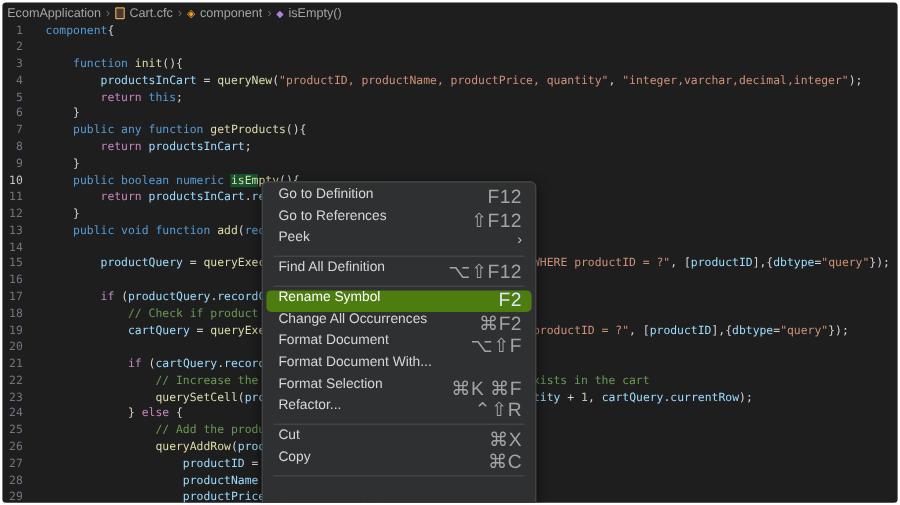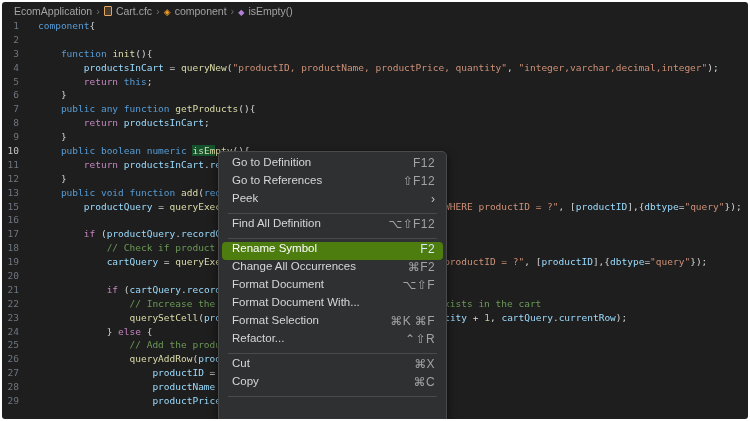--- a/index.html
+++ b/index.html
@@ -1,21 +1,21 @@
 <!DOCTYPE html>
 <html><head>
 <meta charset="utf-8">
 <style>
   *{margin:0;padding:0;box-sizing:border-box}
   html,body{width:750px;height:421px}
   body{background:#ffffff;position:relative;overflow:hidden;font-family:"Liberation Sans",sans-serif}
   .frame{position:absolute;left:2px;top:2px;right:2px;bottom:2px;background:#1e1e1e;overflow:hidden;border-radius:3px}
 
   
-  .breadcrumb{height:17px;display:flex;align-items:center;padding-left:12px;font-size:10.5px;color:#a3a3a3;white-space:nowrap}
+  .breadcrumb{height:17px;display:flex;align-items:center;padding-left:4px;font-size:10.5px;color:#a3a3a3;white-space:nowrap}
   .bc-sep{color:#6b6b6b;margin:0 4px;font-size:11px}
   .bc-item{display:inline-flex;align-items:center;cursor:pointer}
   .bc-icon{display:inline-block;margin-right:4px}
   .cfc-file-icon{width:8px;height:10px;border:1px solid #e2a65e;border-radius:1px;background:rgba(226,166,94,.22)}
   .class-icon::before{content:"◈";color:#ee9d28;font-size:9px;line-height:9px}
   .method-icon::before{content:"◆";color:#b180d7;font-size:8px;line-height:8px}
 
   
   .code{position:absolute;top:17px;left:0;right:0;bottom:0;font-family:"DejaVu Sans Mono","Liberation Mono",monospace;font-size:9.5px;line-height:13.9px;color:#d4d4d4}
   .code-line{display:flex;height:13.9px;white-space:pre}
@@ -29,21 +29,21 @@
   .tk-str{color:#ce9178}
   .tk-pun{color:#d4d4d4}
   .tk-cmt{color:#6a9955}
   .tk-num{color:#b5cea8}
   .tk-sel{background:#14532d}
 
   
   .menu{position:absolute;left:216px;top:149px;width:229px;background:#2f3031;border:1px solid #4a4a4a;border-radius:5px;box-shadow:0 3px 10px rgba(0,0,0,.55);padding:4px 0;font-size:11.5px;color:#d6d6d6;z-index:10}
   .menu-item{height:18px;display:flex;align-items:flex-start;padding:0 8px 0 10px;margin:0 3px;border-radius:4px;cursor:pointer}
   .menu-item .label{flex:1;white-space:nowrap}
-  .menu-item .shortcut{color:#a3a3a3;font-size:12px;letter-spacing:.4px;white-space:nowrap}
+  .menu-item .shortcut{color:#a3a3a3;font-size:16px;letter-spacing:.4px;white-space:nowrap}
   .menu-item .chevron{color:#c0c0c0;font-size:12px}
   .menu-item.hl{background:#0961c9;color:#ffffff}
   .menu-item.hl .shortcut{color:#dbe8fa}
   .menu-sep{height:1px;background:#4a4a4a;margin:3px 9px}
 </style>
 </head>
 <body>
 
 <div class="frame">
   <div class="breadcrumb" id="breadcrumb">
@@ -73,20 +73,21 @@
       <div class="code-line"><span class="ln">4</span><span class="lc"><span class="tk-pun">        </span><span class="tk-var">productsInCart</span><span class="tk-pun"> = </span><span class="tk-fn">queryNew</span><span class="tk-pun">(</span><span class="tk-str">"productID, productName, productPrice, quantity"</span><span class="tk-pun">, </span><span class="tk-str">"integer,varchar,decimal,integer"</span><span class="tk-pun">);</span></span></div>
       <div class="code-line"><span class="ln">5</span><span class="lc"><span class="tk-pun">        </span><span class="tk-ctl">return</span><span class="tk-pun"> </span><span class="tk-kw">this</span><span class="tk-pun">;</span></span></div>
       <div class="code-line"><span class="ln">6</span><span class="lc"><span class="tk-pun">    }</span></span></div>
       <div class="code-line"><span class="ln">7</span><span class="lc"><span class="tk-pun">    </span><span class="tk-kw">public any function</span><span class="tk-pun"> </span><span class="tk-fn">getProducts</span><span class="tk-pun">(){</span></span></div>
       <div class="code-line"><span class="ln">8</span><span class="lc"><span class="tk-pun">        </span><span class="tk-ctl">return</span><span class="tk-pun"> </span><span class="tk-var">productsInCart</span><span class="tk-pun">;</span></span></div>
       <div class="code-line"><span class="ln">9</span><span class="lc"><span class="tk-pun">    }</span></span></div>
       <div class="code-line"><span class="ln active">10</span><span class="lc"><span class="tk-pun">    </span><span class="tk-kw">public boolean numeric</span><span class="tk-pun"> </span><span class="tk-fn tk-sel">isEm</span><span class="tk-fn">pty</span><span class="tk-pun">(){</span></span></div>
       <div class="code-line"><span class="ln">11</span><span class="lc"><span class="tk-pun">        </span><span class="tk-ctl">return</span><span class="tk-pun"> </span><span class="tk-var">productsInCart</span><span class="tk-pun">.</span><span class="tk-var">recordCount</span><span class="tk-pun"> == </span><span class="tk-num">0</span><span class="tk-pun">;</span></span></div>
       <div class="code-line"><span class="ln">12</span><span class="lc"><span class="tk-pun">    }</span></span></div>
       <div class="code-line"><span class="ln">13</span><span class="lc"><span class="tk-pun">    </span><span class="tk-kw">public void function</span><span class="tk-pun"> </span><span class="tk-fn">add</span><span class="tk-pun">(</span><span class="tk-kw">required numeric</span><span class="tk-pun"> </span><span class="tk-var">productID</span><span class="tk-pun">){</span></span></div>
+      <div class="code-line"><span class="ln">14</span><span class="lc"></span></div>
       <div class="code-line"><span class="ln">15</span><span class="lc"><span class="tk-pun">        </span><span class="tk-var">productQuery</span><span class="tk-pun"> = </span><span class="tk-fn">queryExecute</span><span class="tk-pun">(</span><span class="tk-str">"SELECT * FROM shopping_cart_items WHERE productID = ?"</span><span class="tk-pun">, [</span><span class="tk-var">productID</span><span class="tk-pun">],{</span><span class="tk-var">dbtype</span><span class="tk-pun">=</span><span class="tk-str">"query"</span><span class="tk-pun">});</span></span></div>
       <div class="code-line"><span class="ln">16</span><span class="lc"></span></div>
       <div class="code-line"><span class="ln">17</span><span class="lc"><span class="tk-pun">        </span><span class="tk-ctl">if</span><span class="tk-pun"> (</span><span class="tk-var">productQuery</span><span class="tk-pun">.</span><span class="tk-var">recordCount</span><span class="tk-pun"> &gt; </span><span class="tk-num">0</span><span class="tk-pun">){</span></span></div>
       <div class="code-line"><span class="ln">18</span><span class="lc"><span class="tk-pun">            </span><span class="tk-cmt">// Check if product is already in the cart</span></span></div>
       <div class="code-line"><span class="ln">19</span><span class="lc"><span class="tk-pun">            </span><span class="tk-var">cartQuery</span><span class="tk-pun"> = </span><span class="tk-fn">queryExecute</span><span class="tk-pun">(</span><span class="tk-str">"SELECT * FROM shoppingCart WHERE productID = ?"</span><span class="tk-pun">, [</span><span class="tk-var">productID</span><span class="tk-pun">],{</span><span class="tk-var">dbtype</span><span class="tk-pun">=</span><span class="tk-str">"query"</span><span class="tk-pun">});</span></span></div>
       <div class="code-line"><span class="ln">20</span><span class="lc"></span></div>
       <div class="code-line"><span class="ln">21</span><span class="lc"><span class="tk-pun">            </span><span class="tk-ctl">if</span><span class="tk-pun"> (</span><span class="tk-var">cartQuery</span><span class="tk-pun">.</span><span class="tk-var">recordCount</span><span class="tk-pun"> &gt; </span><span class="tk-num">0</span><span class="tk-pun">){</span></span></div>
       <div class="code-line"><span class="ln">22</span><span class="lc"><span class="tk-pun">                </span><span class="tk-cmt">// Increase the quantity of the product if it already exists in the cart</span></span></div>
       <div class="code-line"><span class="ln">23</span><span class="lc"><span class="tk-pun">                </span><span class="tk-fn">querySetCell</span><span class="tk-pun">(</span><span class="tk-var">productsInCart</span><span class="tk-pun">, </span><span class="tk-str">"quantity"</span><span class="tk-pun">, </span><span class="tk-var">cartQuery</span><span class="tk-pun">.</span><span class="tk-var">quantity</span><span class="tk-pun"> + </span><span class="tk-num">1</span><span class="tk-pun">, </span><span class="tk-var">cartQuery</span><span class="tk-pun">.</span><span class="tk-var">currentRow</span><span class="tk-pun">);</span></span></div>
       <div class="code-line"><span class="ln">24</span><span class="lc"><span class="tk-pun">            } </span><span class="tk-ctl">else</span><span class="tk-pun"> {</span></span></div>

